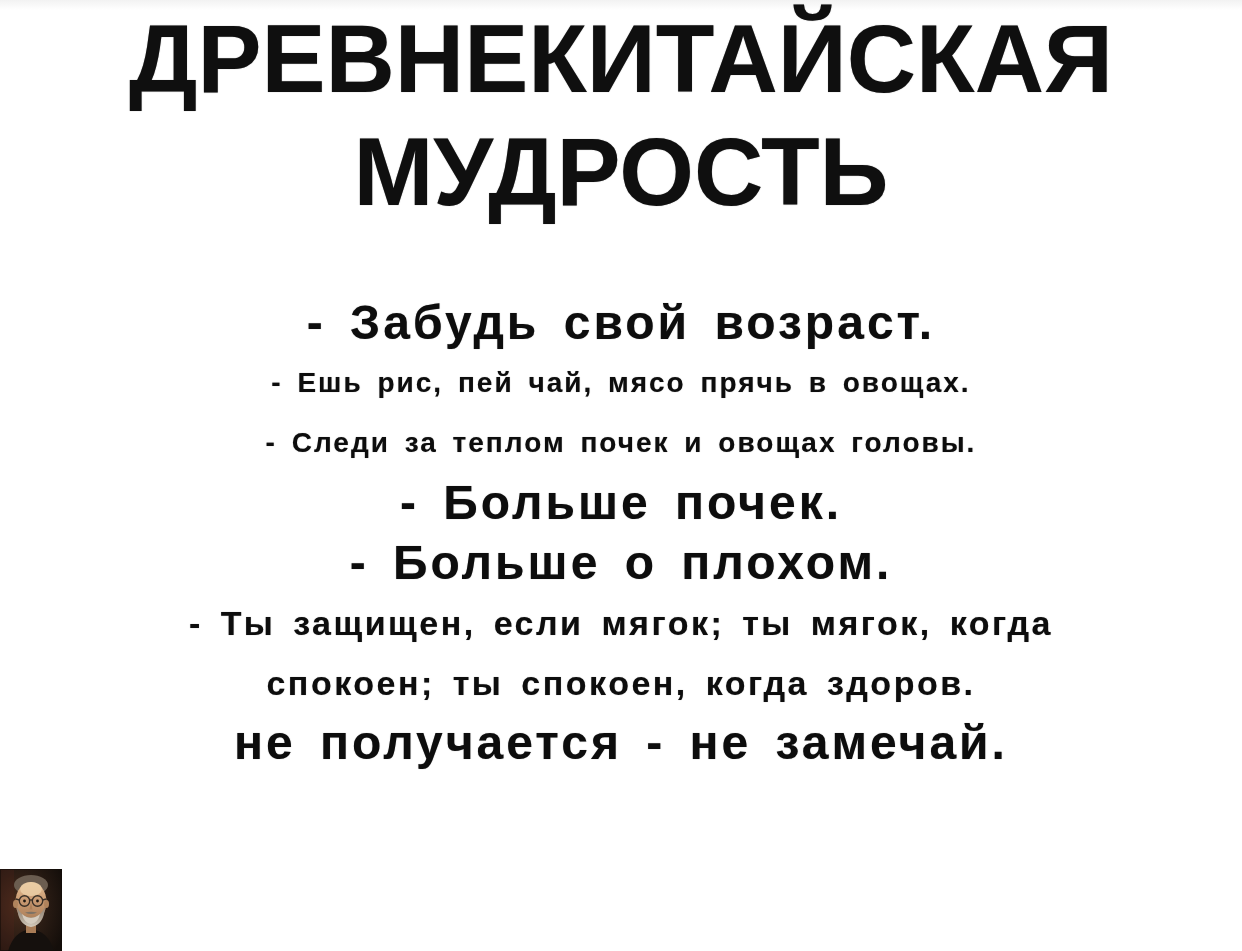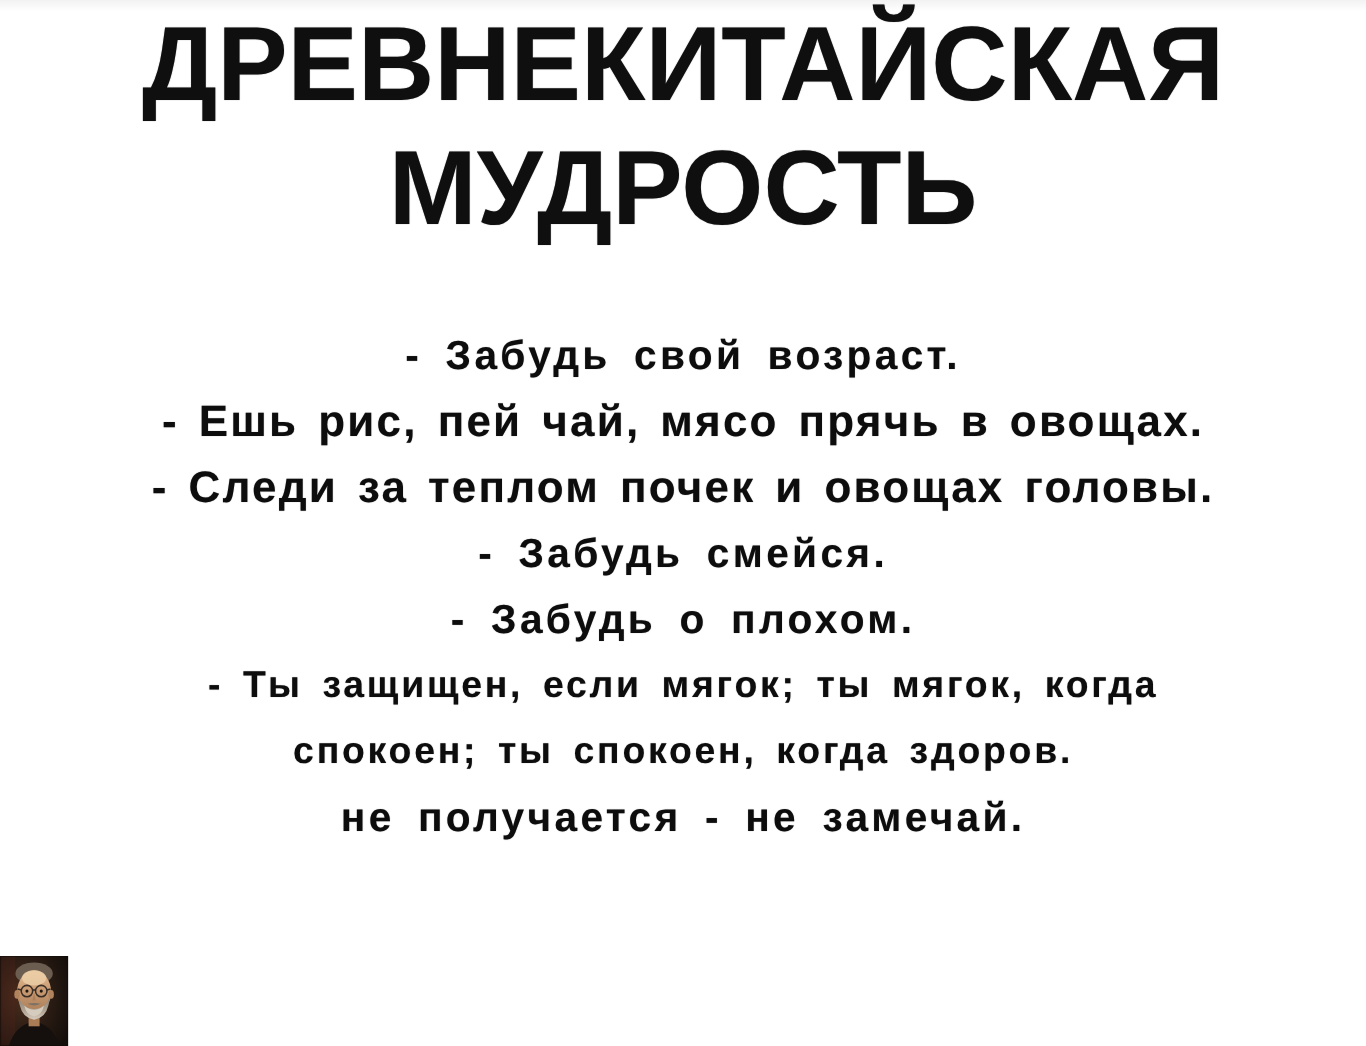--- a/index.html
+++ b/index.html
@@ -35,31 +35,31 @@
     left: 0;
     width: 100%;
     text-align: center;
     text-shadow: 0 0 1px rgba(0,0,0,0.4);
   }
   .line {
     line-height: 60px;
     white-space: nowrap;
   }
   .line.large {
-    font-size: 37px;
+    font-size: 48px;
     letter-spacing: 3px;
     word-spacing: 8px;
   }
   .line.medium {
     font-size: 34px;
     letter-spacing: 2.5px;
     word-spacing: 6px;
   }
   .line.small {
-    font-size: 40px;
+    font-size: 28px;
     letter-spacing: 2px;
     word-spacing: 5px;
   }
   .portrait {
     position: absolute;
     left: 0;
     top: 869px;
     width: 62px;
     height: 82px;
     display: block;
@@ -72,22 +72,22 @@
 
   <div class="title">
     <div>ДРЕВНЕКИТАЙСКАЯ</div>
     <div>МУДРОСТЬ</div>
   </div>
 
   <div class="lines">
     <div class="line large">- Забудь свой возраст.</div>
     <div class="line small">- Ешь рис, пей чай, мясо прячь в овощах.</div>
     <div class="line small">- Следи за теплом почек и овощах головы.</div>
-    <div class="line large">- Забудь смейся.</div>
-    <div class="line large">- Забудь о плохом.</div>
+    <div class="line large">- Больше почек.</div>
+    <div class="line large">- Больше о плохом.</div>
     <div class="line medium">- Ты защищен, если мягок; ты мягок, когда</div>
     <div class="line medium">спокоен; ты спокоен, когда здоров.</div>
     <div class="line large">не получается - не замечай.</div>
   </div>
 
   <svg class="portrait" viewBox="0 0 62 82" xmlns="http://www.w3.org/2000/svg" aria-hidden="true">
     <defs>
       <radialGradient id="bgGlow" cx="30%" cy="45%" r="80%">
         <stop offset="0%" stop-color="#4a2c1c"></stop>
         <stop offset="55%" stop-color="#2a1c14"></stop>

